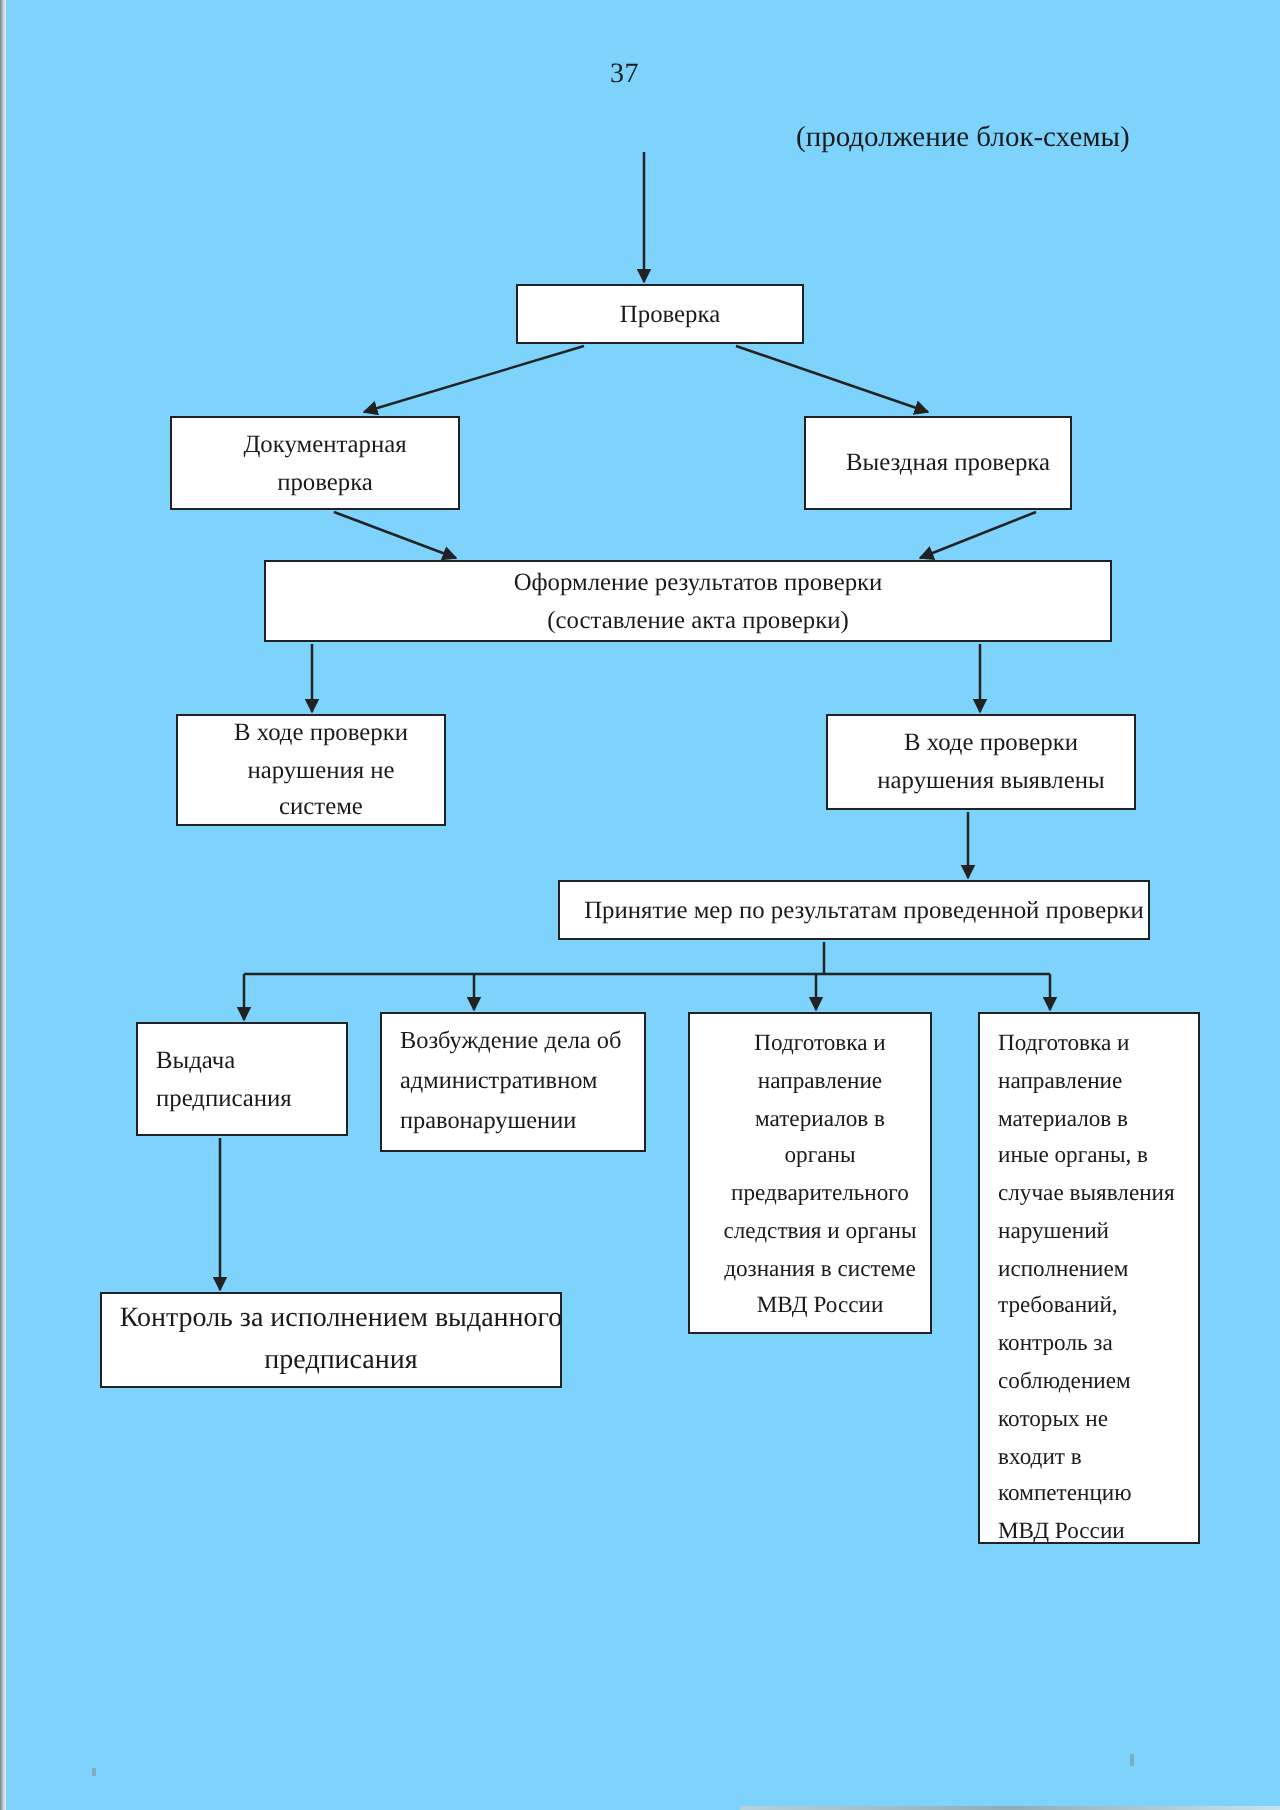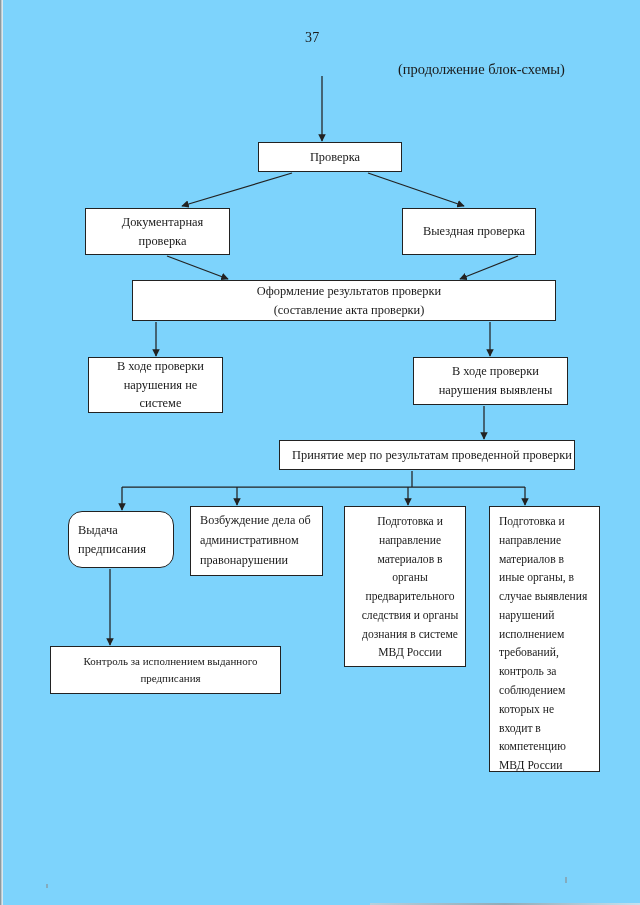--- a/index.html
+++ b/index.html
@@ -74,32 +74,32 @@
   .node .ln { display: block; white-space: nowrap; }
 
   #node-proverka       { left: 258px; top: 142px; width: 144px; height: 30px; }
   #node-documentarnaya { left: 85px;  top: 208px; width: 145px; height: 47px; }
   #node-vyezdnaya      { left: 402px; top: 208px; width: 134px; height: 47px; }
   #node-oformlenie     { left: 132px; top: 280px; width: 424px; height: 41px; }
   #node-bez-narusheniy { left: 88px;  top: 357px; width: 135px; height: 56px; }
   #node-s-narusheniyami{ left: 413px; top: 357px; width: 155px; height: 48px; }
   #node-prinyatie-mer  { left: 279px; top: 440px; width: 296px; height: 30px; }
 
-  #node-vydacha        { left: 68px;  top: 511px; width: 106px; height: 57px; border-radius: 14px; }
+  #node-vydacha        { left: 68px;  top: 511px; width: 106px; height: 57px; }
   #node-vozbuzhdenie   { left: 190px; top: 506px; width: 133px; height: 70px; }
   #node-podgotovka-mvd { left: 344px; top: 506px; width: 122px; height: 161px; }
   #node-podgotovka-inye{ left: 489px; top: 506px; width: 111px; height: 266px; }
   #node-kontrol        { left: 50px;  top: 646px; width: 231px; height: 48px; }
 
   #node-vydacha, #node-vozbuzhdenie, #node-podgotovka-inye { padding-left: 9px; }
   #node-podgotovka-mvd { padding-top: 6px; justify-content: flex-start; }
   #node-podgotovka-inye { padding-top: 6px; justify-content: flex-start; }
   #node-podgotovka-mvd .ln, #node-podgotovka-inye .ln { font-size: 11.6px; line-height: 1.62; }
   #node-vozbuzhdenie .ln { font-size: 12.2px; line-height: 1.62; text-align: center; }
-  #node-kontrol .ln { font-size: 11px; }
+  #node-kontrol .ln { font-size: 14px; }
 
   svg.connectors {
     position: absolute;
     left: 0; top: 0;
     width: 640px; height: 905px;
     pointer-events: none;
   }
 </style>
 </head>
 <body>

